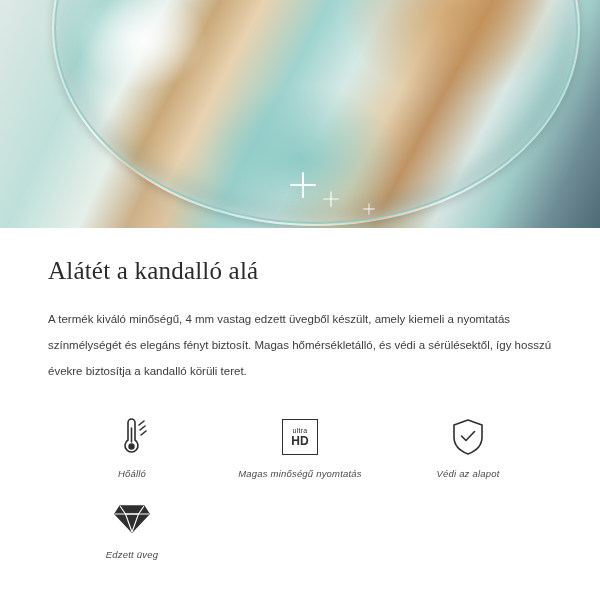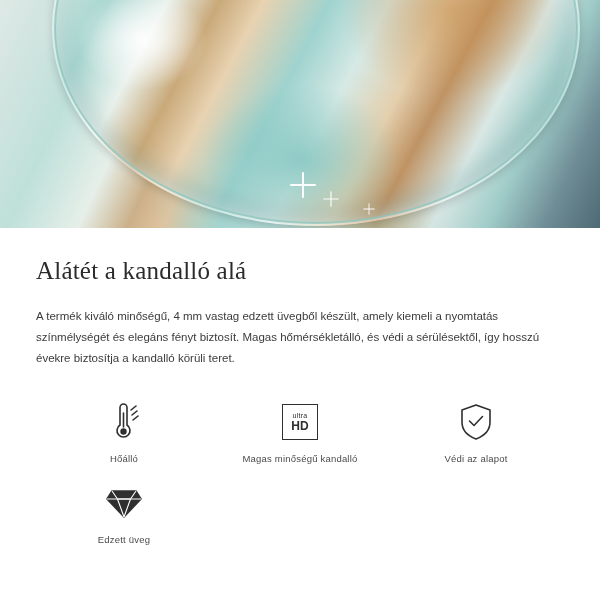--- a/index.html
+++ b/index.html
@@ -110,39 +110,39 @@
     border-radius: 2px;
   }
   .sparkle:before { left: 12px; top: 0; width: 2px; height: 26px; }
   .sparkle:after  { left: 0; top: 12px; width: 26px; height: 2px; }
   .sparkle.s1 { left: 290px; top: 172px; }
   .sparkle.s2 { left: 318px; top: 186px; transform: scale(0.6); }
   .sparkle.s3 { left: 356px; top: 196px; transform: scale(0.45); }
 
   
   .content {
-    padding: 0 36px;
+    padding: 0 48px;
     box-sizing: border-box;
   }
   .headline {
     margin: 0;
     padding-top: 26px;
     font-family: "Liberation Serif", serif;
     font-size: 25px;
     line-height: 34px;
     font-weight: 400;
     color: #2b2b2b;
     letter-spacing: 0.2px;
   }
   .headline .line2 { display: block; }
 
   .body-copy {
     margin: 18px 0 0 0;
     font-size: 11.5px;
-    line-height: 21px;
+    line-height: 26px;
     color: #3b3b3b;
     max-width: 516px;
   }
 
   
   .features {
     margin-top: 30px;
     display: grid;
     grid-template-columns: repeat(3, 1fr);
     row-gap: 16px;
@@ -160,20 +160,21 @@
     align-items: center;
     justify-content: center;
     color: #2f2f2f;
   }
   .feature-label {
     margin-top: 8px;
     font-size: 9.5px;
     color: #4a4a4a;
     text-align: left;
     letter-spacing: 0.2px;
+    font-style: italic;
   }
   .hd-badge {
     width: 34px;
     height: 34px;
     border: 1.6px solid #2f2f2f;
     display: flex;
     flex-direction: column;
     align-items: center;
     justify-content: center;
     line-height: 1;
@@ -230,21 +231,21 @@
         <div class="feature-label">Hőálló</div>
       </div>
 
       <div class="feature">
         <div class="feature-icon">
           <div class="hd-badge">
             <span class="small">ultra</span>
             <span class="big">HD</span>
           </div>
         </div>
-        <div class="feature-label">Magas minőségű kandalló</div>
+        <div class="feature-label">Magas minőségű nyomtatás</div>
       </div>
 
       <div class="feature">
         <div class="feature-icon">
           <svg width="38" height="42" viewBox="0 0 38 42" fill="none" stroke="#2f2f2f" stroke-width="1.6" stroke-linejoin="round">
             <path d="M19 4 L33 9 v12 c0 9-6 14-14 17-8-3-14-8-14-17V9z"></path>
             <polyline points="12.5,20 17,24.5 25.5,15.5" stroke-linecap="round"></polyline>
           </svg>
         </div>
         <div class="feature-label">Védi az alapot</div>

